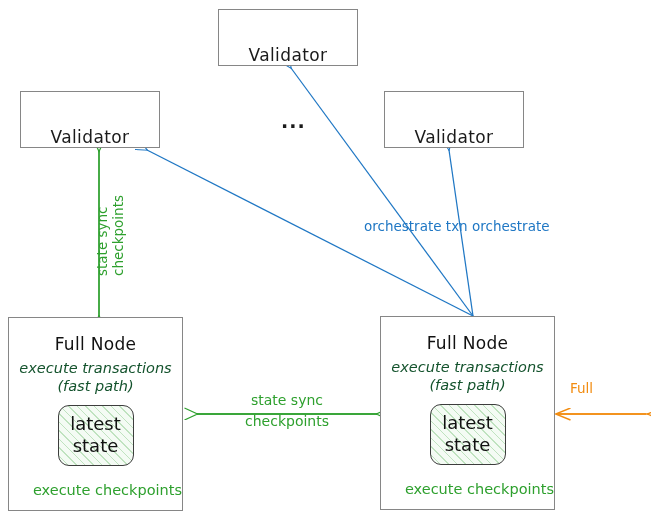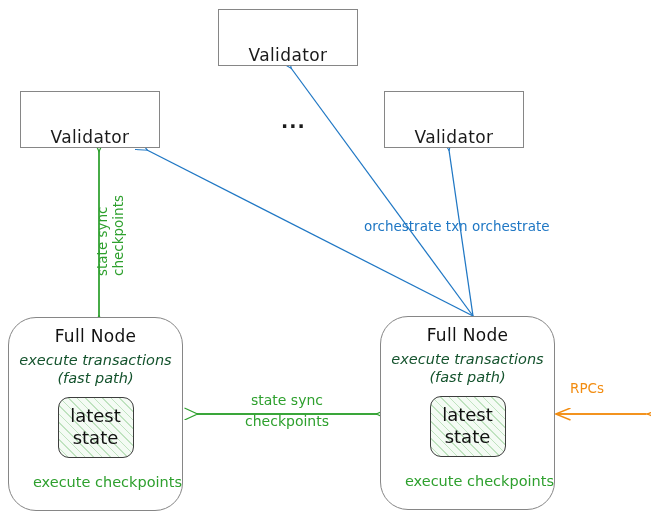--- a/index.html
+++ b/index.html
@@ -37,22 +37,21 @@
     font-size: 17px;
     color: #1a1a1a;
     letter-spacing: 0.4px;
   }
   .validator-box {
     display: flex;
     align-items: flex-end;
     justify-content: center;
   }
   .fullnode-box {
-    padding-top: 8px;
-    border-radius: 28px;
+    padding-top: 16px;
   }
   .fn-title {
     font-size: 17px;
     color: #111111;
     letter-spacing: 0.3px;
     margin-bottom: 6px;
   }
   .fn-blue {
     font-size: 14.5px;
     color: #14532d;
@@ -190,15 +189,15 @@
   </div>
 
   <div class="edge-label lbl-blue" style="left:364px; top:218px;">orchestrate txn orchestrate</div>
 
   <div class="vert-label" style="left:94px; top:276px;">state sync</div>
   <div class="vert-label" style="left:110px; top:276px;">checkpoints</div>
 
   <div class="edge-label lbl-green" style="left:228px; top:392px; width:118px;">state sync</div>
   <div class="edge-label lbl-green" style="left:228px; top:413px; width:118px;">checkpoints</div>
 
-  <div class="edge-label lbl-orange" style="left:570px; top:380px;">RPCs</div>
+  <div class="edge-label lbl-orange" style="left:570px; top:380px;">Full</div>
 
 </div>
 
 </body></html>

